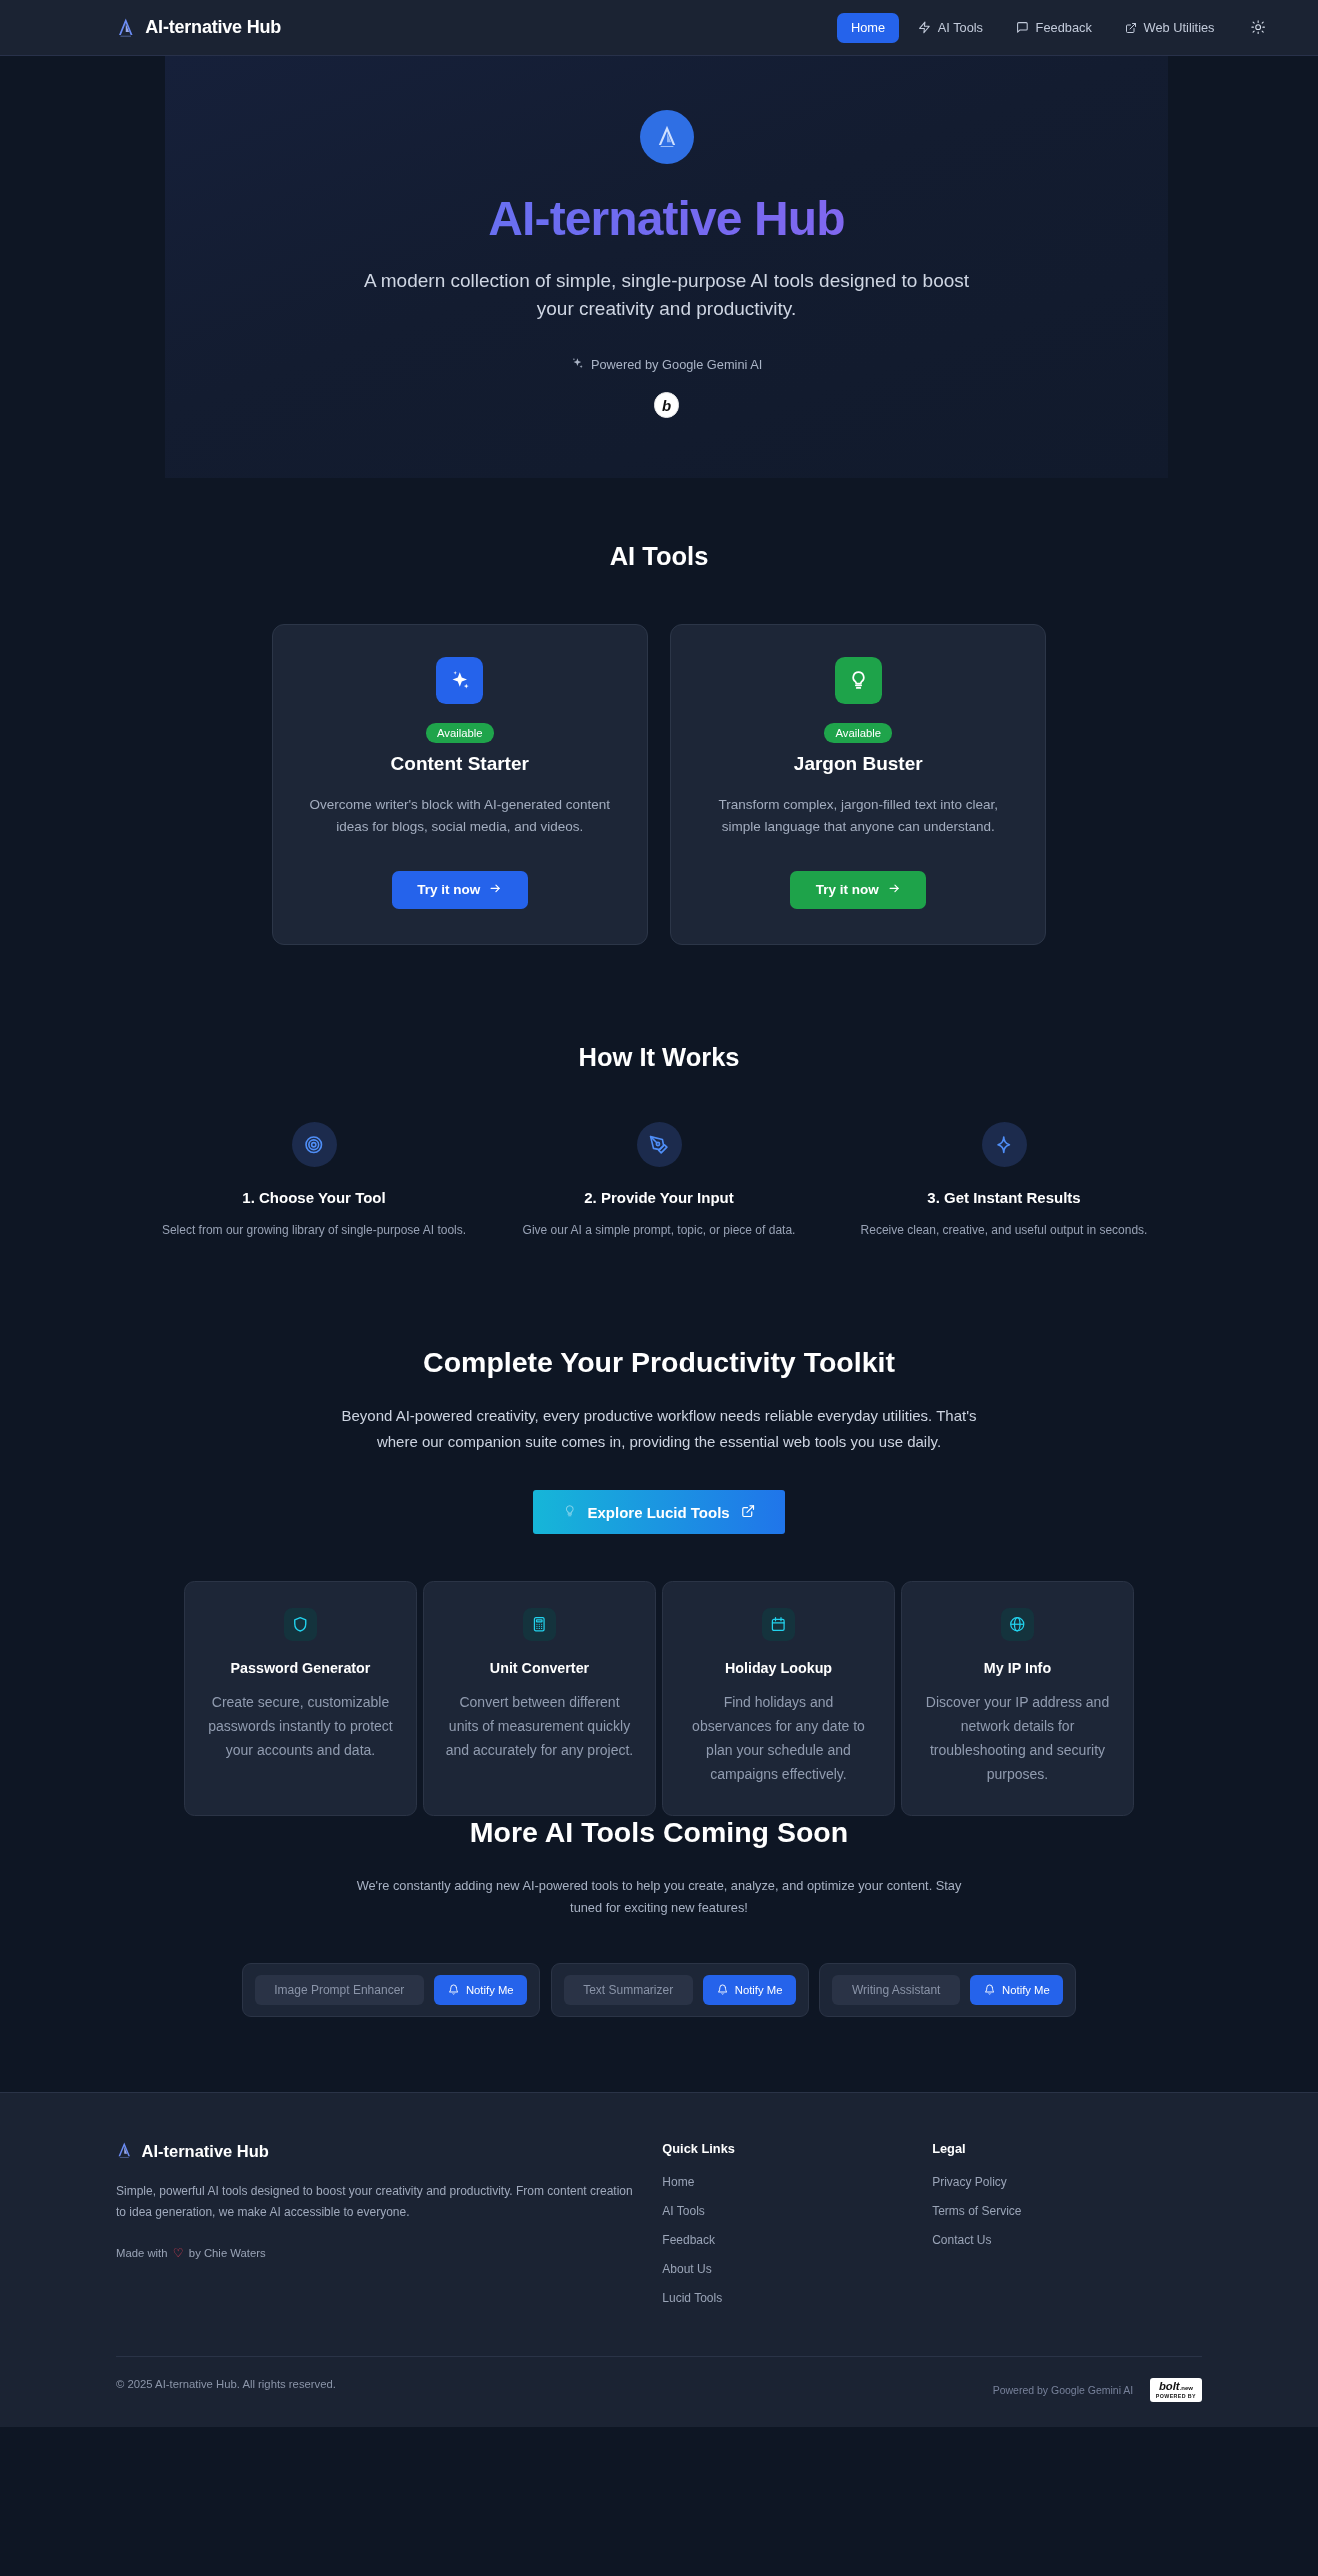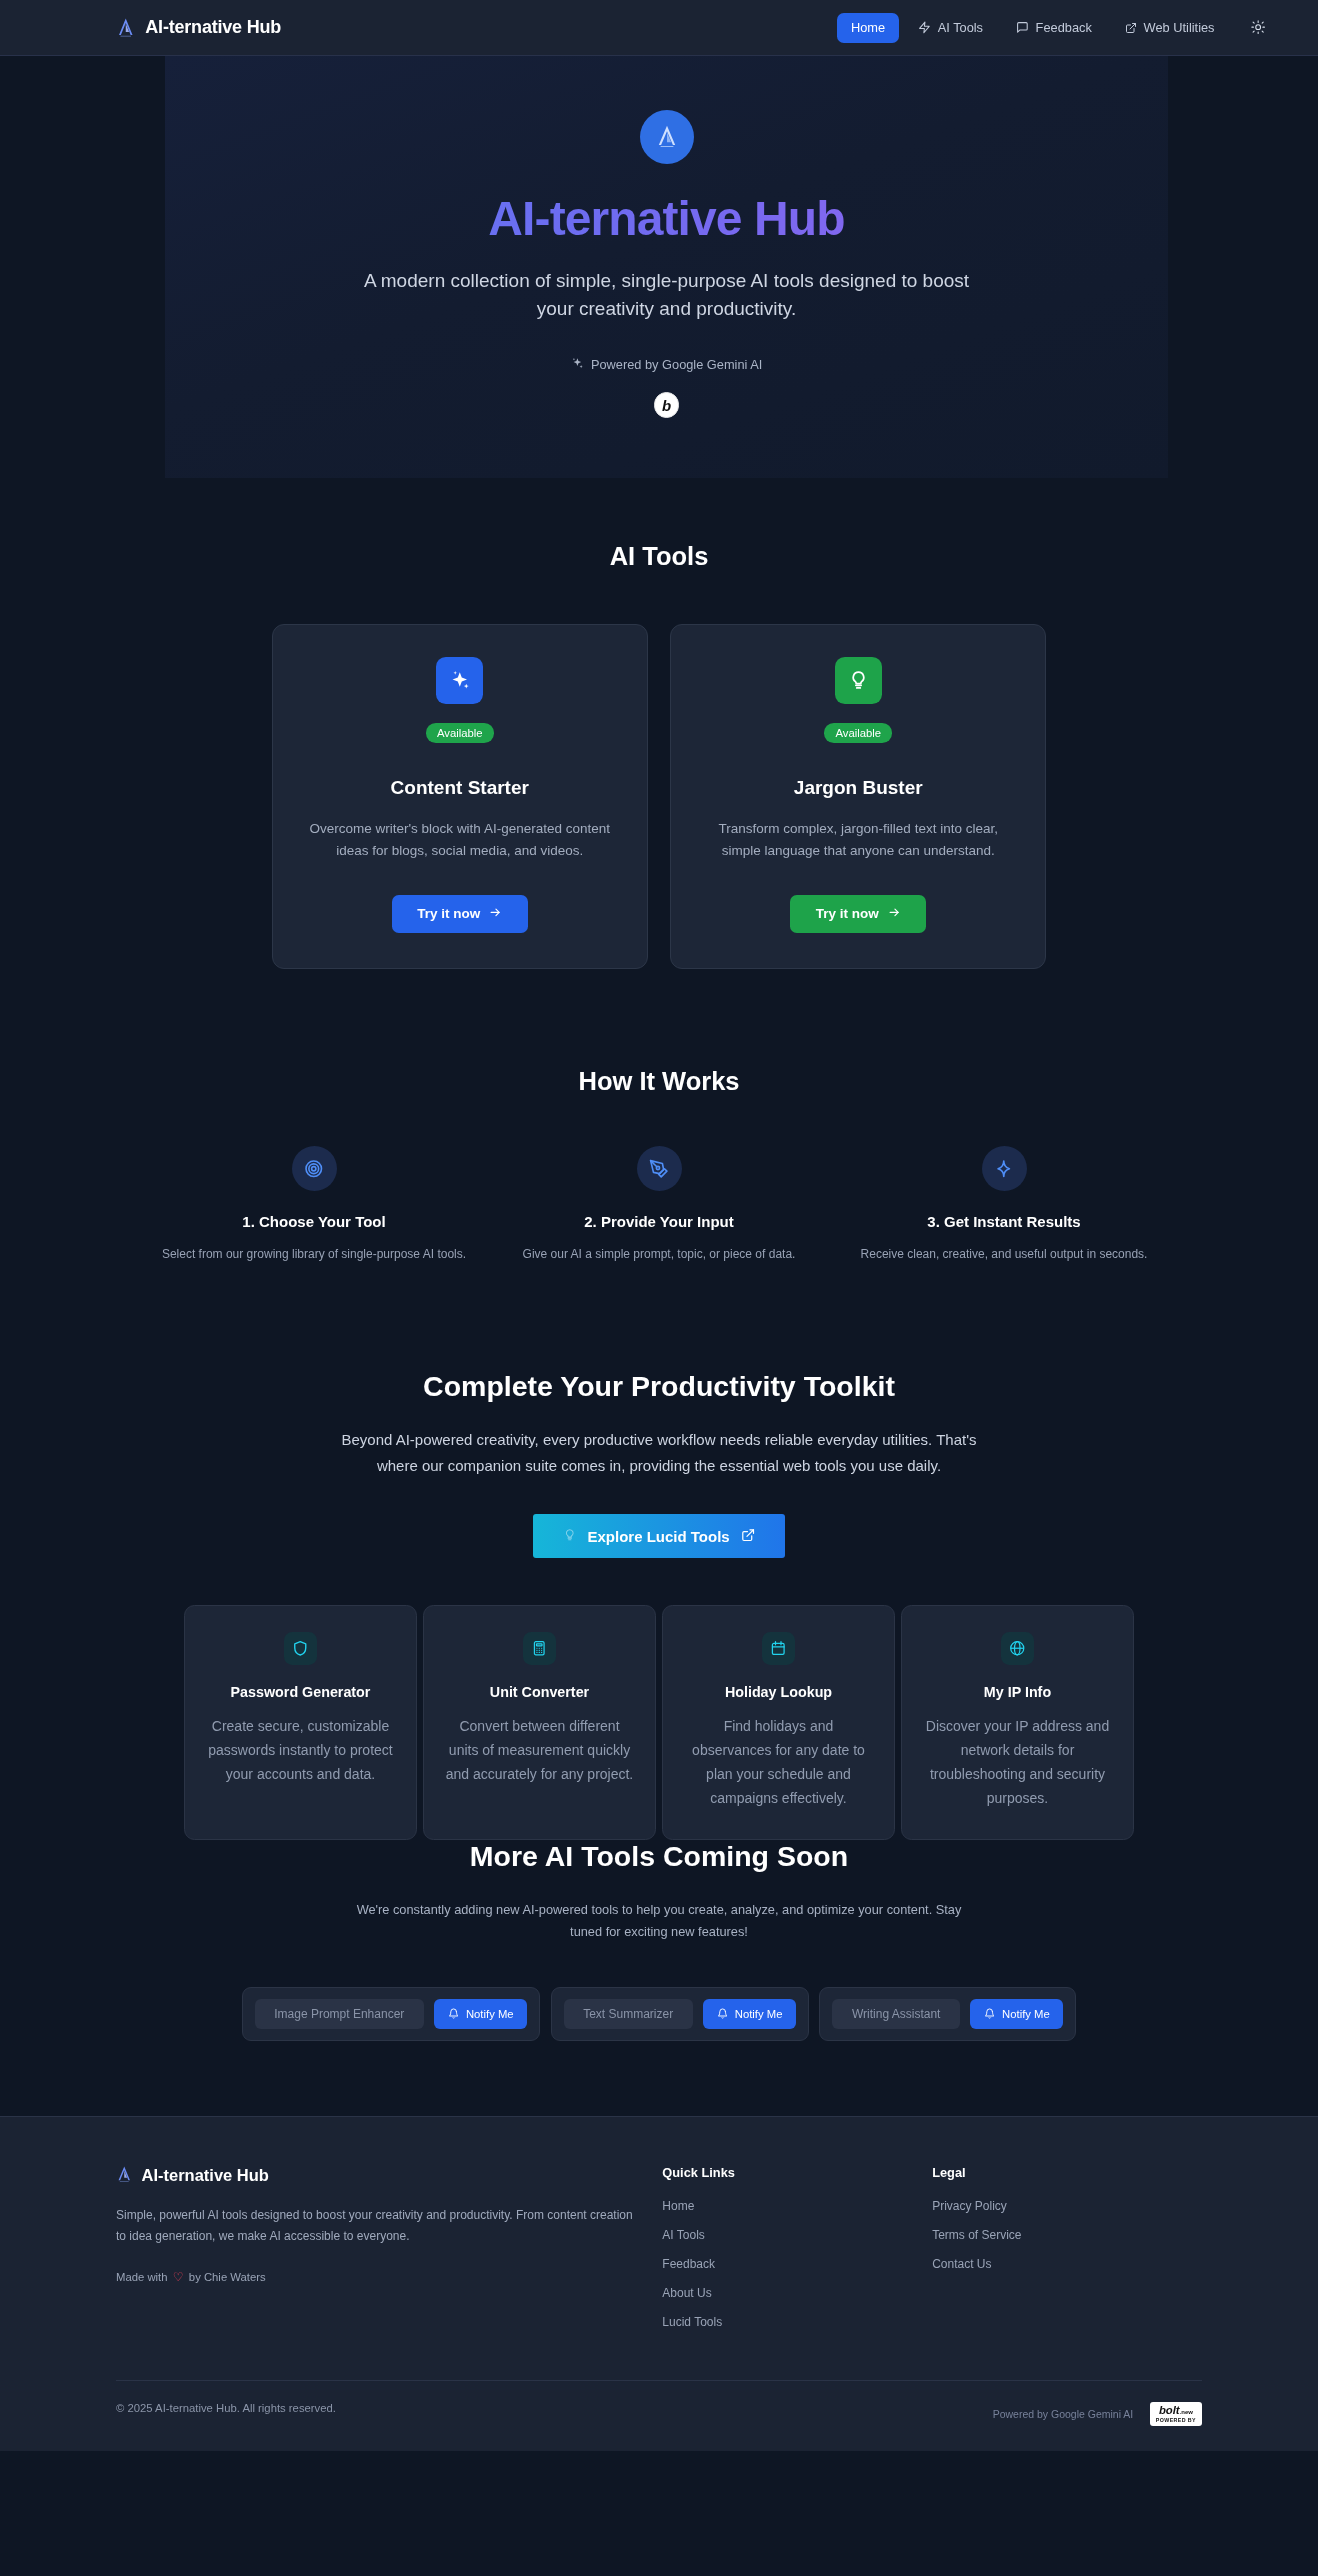--- a/index.html
+++ b/index.html
@@ -128,21 +128,21 @@
     width: 47px; height: 47px; border-radius: 9.8px;
     display: flex; align-items: center; justify-content: center;
     margin: 0 auto 19.5px;
   }
   .tool-icon.blue { background: #2563eb; }
   .tool-icon.green { background: #1ea34a; }
   .badge {
     display: inline-block;
     background: #1fa44b; color: #ffffff;
     font-size: 11.3px; padding: 3.8px 11.3px; border-radius: 9.8px;
-    margin-bottom: 34px;
+    margin-bottom: 10px;
   }
   .tool-name {
     color: #ffffff; font-size: 19px; font-weight: bold;
     margin-bottom: 19px;
   }
   .tool-desc {
     color: #a3adbf; font-size: 13.5px; line-height: 1.65;
     margin-bottom: 32px;
   }
   .try-btn {

